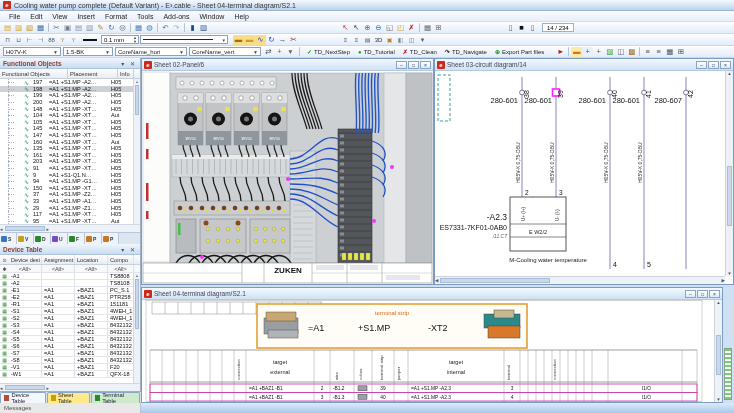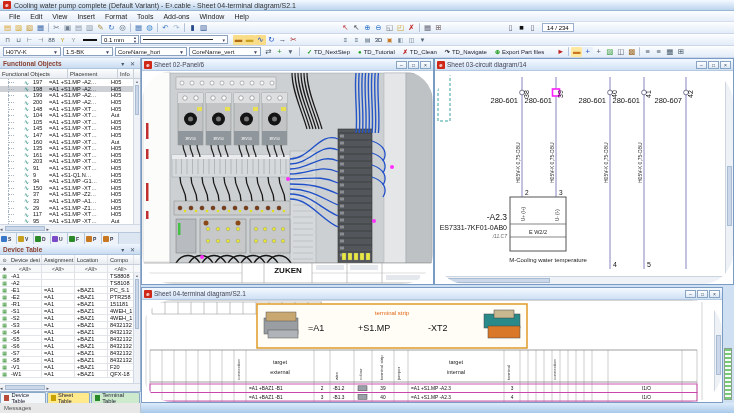--- a/index.html
+++ b/index.html
@@ -88,21 +88,21 @@
     border-bottom:none; margin-right:1px; border-radius:2px 2px 0 0; color:#223; }
   .dock-tab i { width:6px; height:6px; display:block; }
 
   
   .child { position:absolute; border:1px solid #7a9cc4; background:#fff; }
   .ctitle { height:12px; background:linear-gradient(#f4f9ff,#cfe1f4); border-bottom:1px solid #b4c9e2;
     display:flex; align-items:center; font-size:6.5px; color:#445; padding:0 2px; gap:2px; }
   .cbtns { margin-left:auto; display:flex; gap:1px; }
   .cbtn { width:11px; height:8px; border:1px solid #8aa4c4; background:linear-gradient(#fff,#dce8f6);
     font-size:5px; line-height:6px; text-align:center; color:#345; }
-  .ccontent { position:relative; overflow:hidden;border-radius:31px; }
+  .ccontent { position:relative; overflow:hidden; }
   .sb-v { position:absolute; right:0; top:0; width:8px; background:#eef1f6; border-left:1px solid #ccd4e0;
     font-size:4.5px; color:#556; text-align:center; }
   .sb-v .thumb { background:#ccd8ea; border:1px solid #a8bcd4; margin:1px; }
   .sb-h { position:absolute; left:0; bottom:0; height:8px; background:#eef1f6; border-top:1px solid #ccd4e0;
     display:flex; align-items:center; font-size:4.5px; color:#556; }
   .sb-h .thumb { height:5px; background:#ccd8ea; border:1px solid #a8bcd4; margin:0 2px; }
 
   
   .statusbar { position:absolute; left:0; right:0; bottom:0; height:10px; display:flex; }
   .status-left { width:141px; background:#e8e8e8; font-size:6px; color:#555; padding-left:4px;

